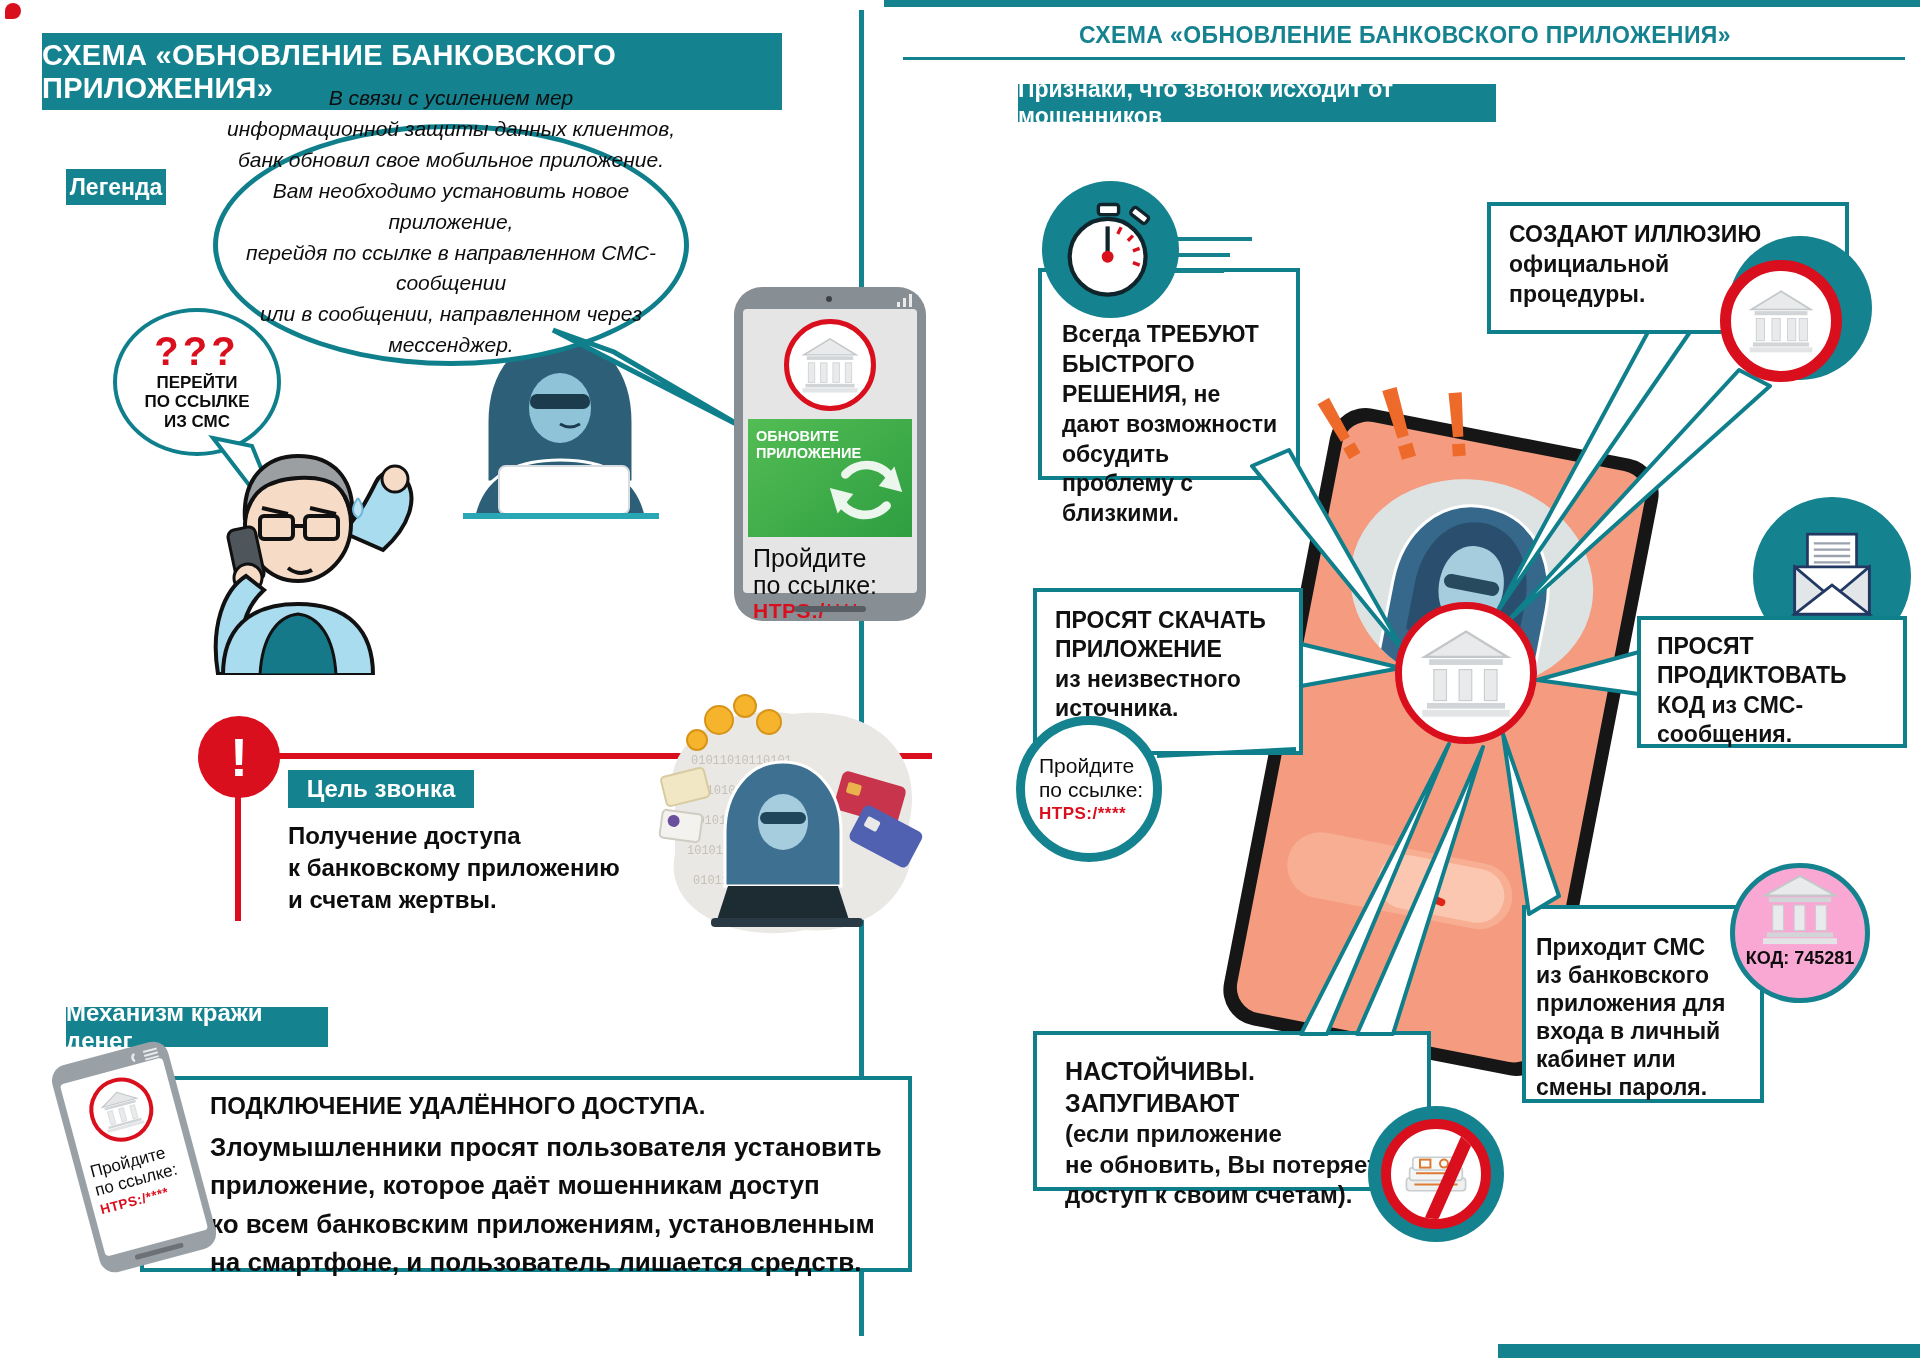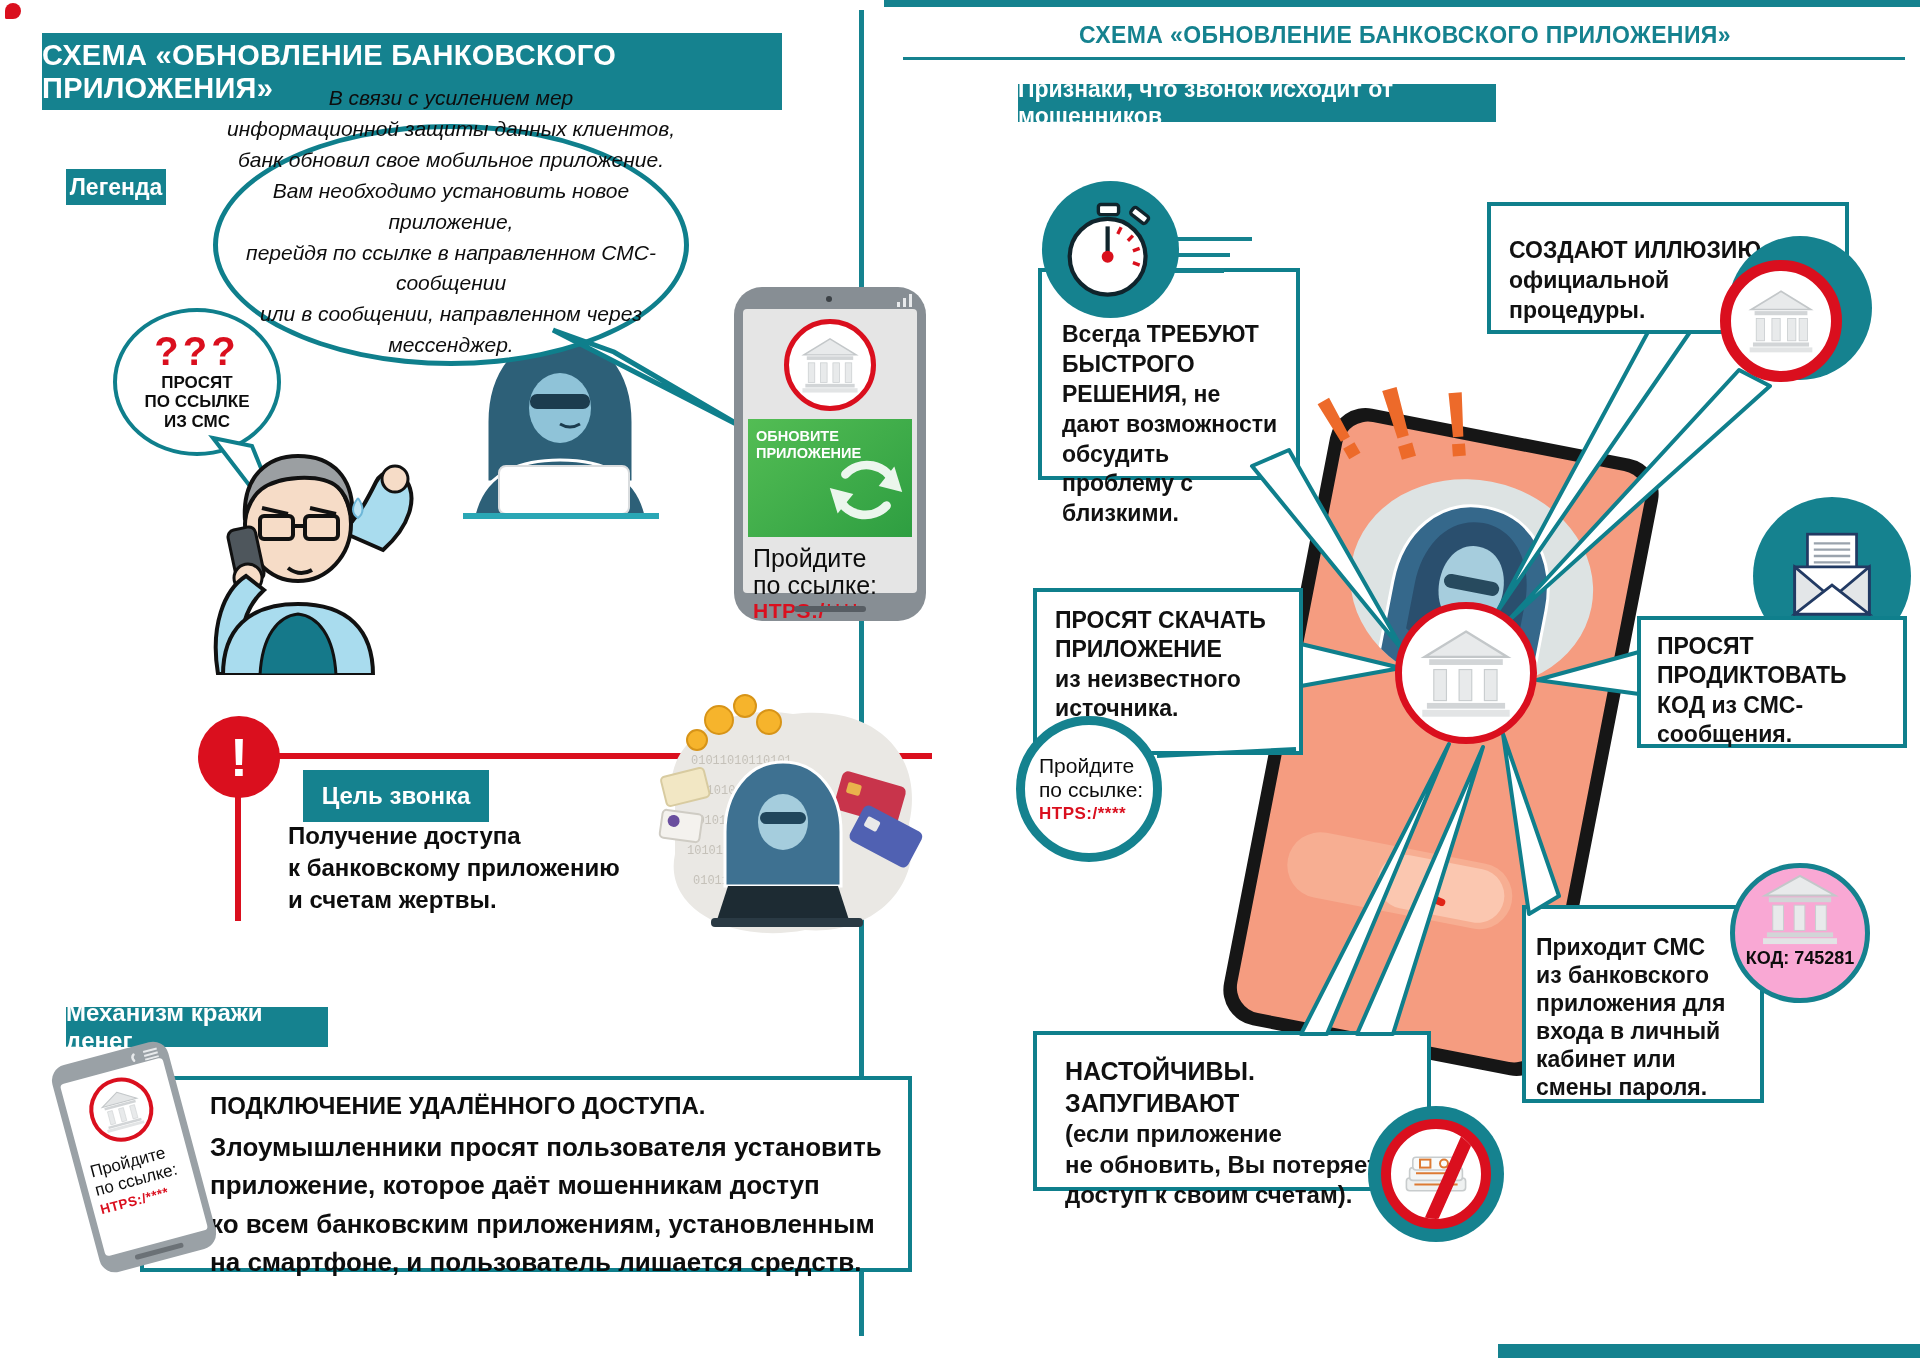--- a/index.html
+++ b/index.html
@@ -56,21 +56,21 @@
     <p class="pre" style="font-style:italic;font-weight:500;font-size:21px;line-height:1.47;text-align:center;color:#0d0d0d;">В связи с усилением мер
 информационной защиты данных клиентов,
 банк обновил свое мобильное приложение.
 Вам необходимо установить новое приложение,
 перейдя по ссылке в направленном СМС-сообщении
 или в сообщении, направленном через мессенджер.</p>
   </div>
 
   <div class="abs" style="left:113px;top:308px;width:168px;height:148px;border:4px solid var(--teal-line);border-radius:50%;background:#fff;display:flex;flex-direction:column;align-items:center;justify-content:center;z-index:5;">
     <div style="color:var(--red);font-size:40px;font-weight:800;letter-spacing:4px;line-height:.9;">???</div>
-    <div class="pre" style="font-size:17px;font-weight:800;line-height:1.15;text-align:center;color:#0d0d0d;margin-top:4px;">ПРОСЯТ
+    <div class="pre" style="font-size:17px;font-weight:800;line-height:1.15;text-align:center;color:#0d0d0d;margin-top:4px;">ПЕРЕЙТИ
 ПО ССЫЛКЕ
 ИЗ СМС</div>
   </div>
 
   <svg class="abs" style="left:0;top:0;z-index:6;" width="960" height="700" viewBox="0 0 960 700">
     <polygon points="553,330 614,352 744,428" fill="#fff" stroke="var(--teal-line)" stroke-width="5"></polygon>
     <polygon points="213,438 252,446 289,537" fill="#fff" stroke="var(--teal-line)" stroke-width="4"></polygon>
   </svg>
 
   <svg class="abs" style="left:148px;top:430px;z-index:7;" width="300" height="245" viewBox="0 0 300 245">
@@ -132,21 +132,21 @@
 по ссылке:</div>
       <div class="redtxt" style="position:absolute;left:10px;top:290px;font-size:21px;">HTPS:/****</div>
     </div>
     <div class="abs" style="left:60px;bottom:9px;width:72px;height:6px;border-radius:3px;background:#575d63;"></div>
   </div>
 
   <div class="abs" style="left:198px;top:716px;width:82px;height:82px;background:var(--red);border-radius:50%;display:flex;align-items:center;justify-content:center;z-index:3;">
     <span style="color:#fff;font-size:54px;font-weight:900;line-height:1;">!</span>
   </div>
 
-  <div class="abs tealbox" style="left:288px;top:770px;width:186px;height:52px;font-size:24px;z-index:4;margin-left:15px;">
+  <div class="abs tealbox" style="left:288px;top:770px;width:186px;height:38px;font-size:24px;z-index:4;">
     <span>Цель звонка</span>
   </div>
   <p class="abs pre" style="left:288px;top:820px;width:360px;font-size:24px;font-weight:800;line-height:1.33;color:#0d0d0d;z-index:4;">Получение доступа
 к банковскому приложению
 и счетам жертвы.</p>
 
   <svg class="abs" style="left:633px;top:686px;z-index:2;" width="300" height="260" viewBox="0 0 300 260">
     <path d="M42 120 C 22 58 92 16 160 28 C 242 18 292 68 276 138 C 292 198 242 250 172 244 C 100 258 30 224 42 168 Z" fill="#eae8e4"></path>
     <g font-family="Liberation Mono,monospace" font-size="12" fill="#c5c1b9">
       <text x="58" y="78">01011010110101</text>
@@ -257,21 +257,21 @@
       </div>
     </div>
   </div>
 
   <div class="callout" style="left:1038px;top:268px;width:262px;height:212px;padding:48px 16px 8px 20px;">
     <p style="font-size:23px;line-height:1.3;">
       <span class="semi">Всегда </span><strong>ТРЕБУЮТ БЫСТРОГО РЕШЕНИЯ,</strong><span class="semi"> не дают возможности обсудить проблему с близкими.</span>
     </p>
   </div>
 
-  <div class="callout" style="left:1487px;top:202px;width:362px;height:132px;padding:30px 18px;">
+  <div class="callout" style="left:1487px;top:202px;width:362px;height:132px;padding:14px 18px;">
     <p style="font-size:23px;line-height:1.3;">
       <strong style="display:block;">СОЗДАЮТ ИЛЛЮЗИЮ</strong>
       <span class="semi pre" style="display:block;">официальной
 процедуры.</span>
     </p>
   </div>
 
   <div class="callout" style="left:1033px;top:588px;width:270px;height:167px;padding:14px 18px;">
     <p style="font-size:23px;line-height:1.28;">
       <strong class="pre" style="display:block;">ПРОСЯТ СКАЧАТЬ

